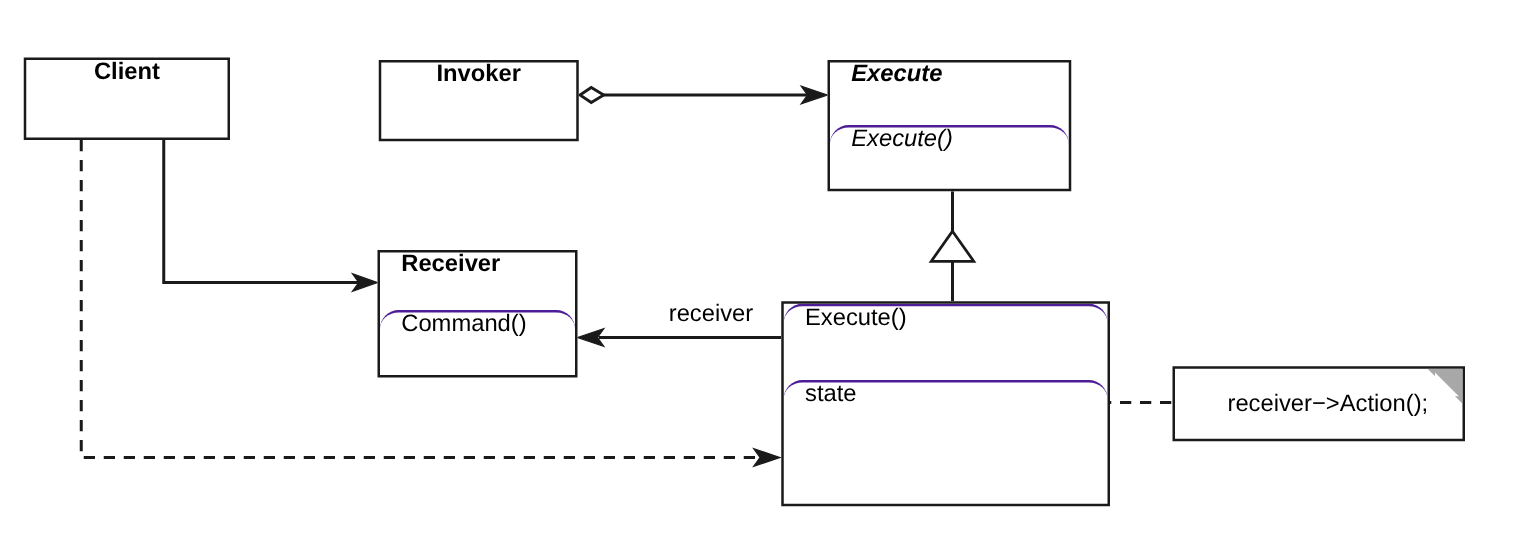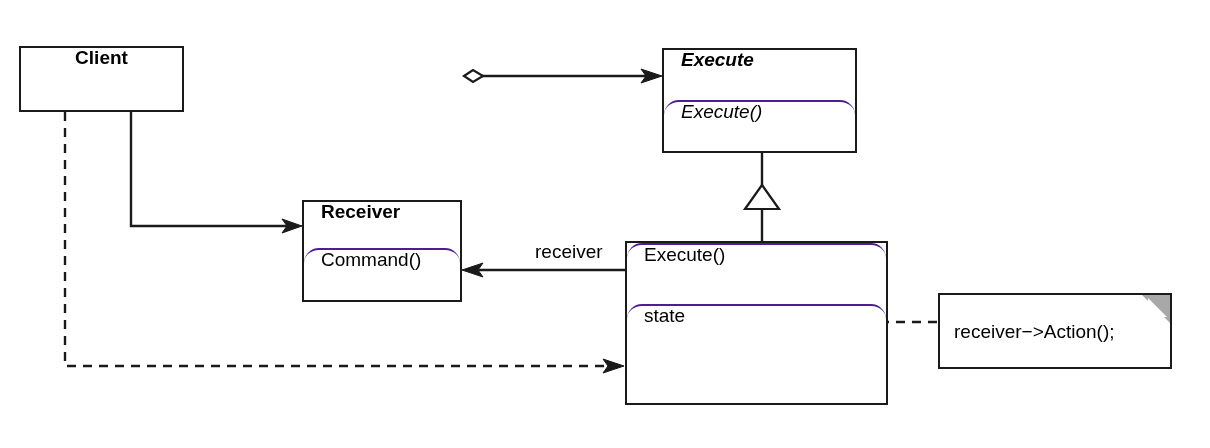--- a/index.html
+++ b/index.html
@@ -167,20 +167,25 @@
       <circle class="hollow-fill" cx="760" cy="322" r="5.5"></circle>
     </g>
   </svg>
 
   <div class="uml-box" style="left:19px; top:46px; width:165px; height:66px;">
     <div class="compartment name-center" style="height:100%;">
       <span class="cell-text bold">Client</span>
     </div>
   </div>
 
+  <div class="uml-box" style="left:303px; top:48px; width:160px; height:65px;">
+    <div class="compartment name-center" style="height:100%;">
+      <span class="cell-text bold">Invoker</span>
+    </div>
+  </div>
 
   <div class="uml-box" style="left:662px; top:48px; width:195px; height:105px;">
     <div class="compartment name-left" style="height:50px;">
       <span class="cell-text bold-italic">Execute</span>
     </div>
     <div class="compartment name-left divider-top" style="height:51px;">
       <span class="cell-text italic">Execute()</span>
     </div>
   </div>
 
@@ -195,21 +200,21 @@
 
   <div class="uml-box" style="left:625px; top:241px; width:263px; height:164px;">
     <div class="compartment name-left divider-top" style="height:61px;">
       <span class="cell-text">Execute()</span>
     </div>
     <div class="compartment name-left divider-top" style="height:50px;">
       <span class="cell-text">state</span>
     </div>
   </div>
 
-  <div class="note-box" style="left:938px; top:293px; width:234px; height:76px;">
+  <div class="note-box" style="left:938px; top:293px; width:234px; height:60px;padding-left:28px;">
     <span class="note-text">receiver−&gt;Action();</span>
     <span class="note-fold"></span>
     <span class="note-fold-inner"></span>
   </div>
 
   <span class="edge-label" style="left:535px; top:242px;">receiver</span>
 
 </div>
 
 </body></html>

